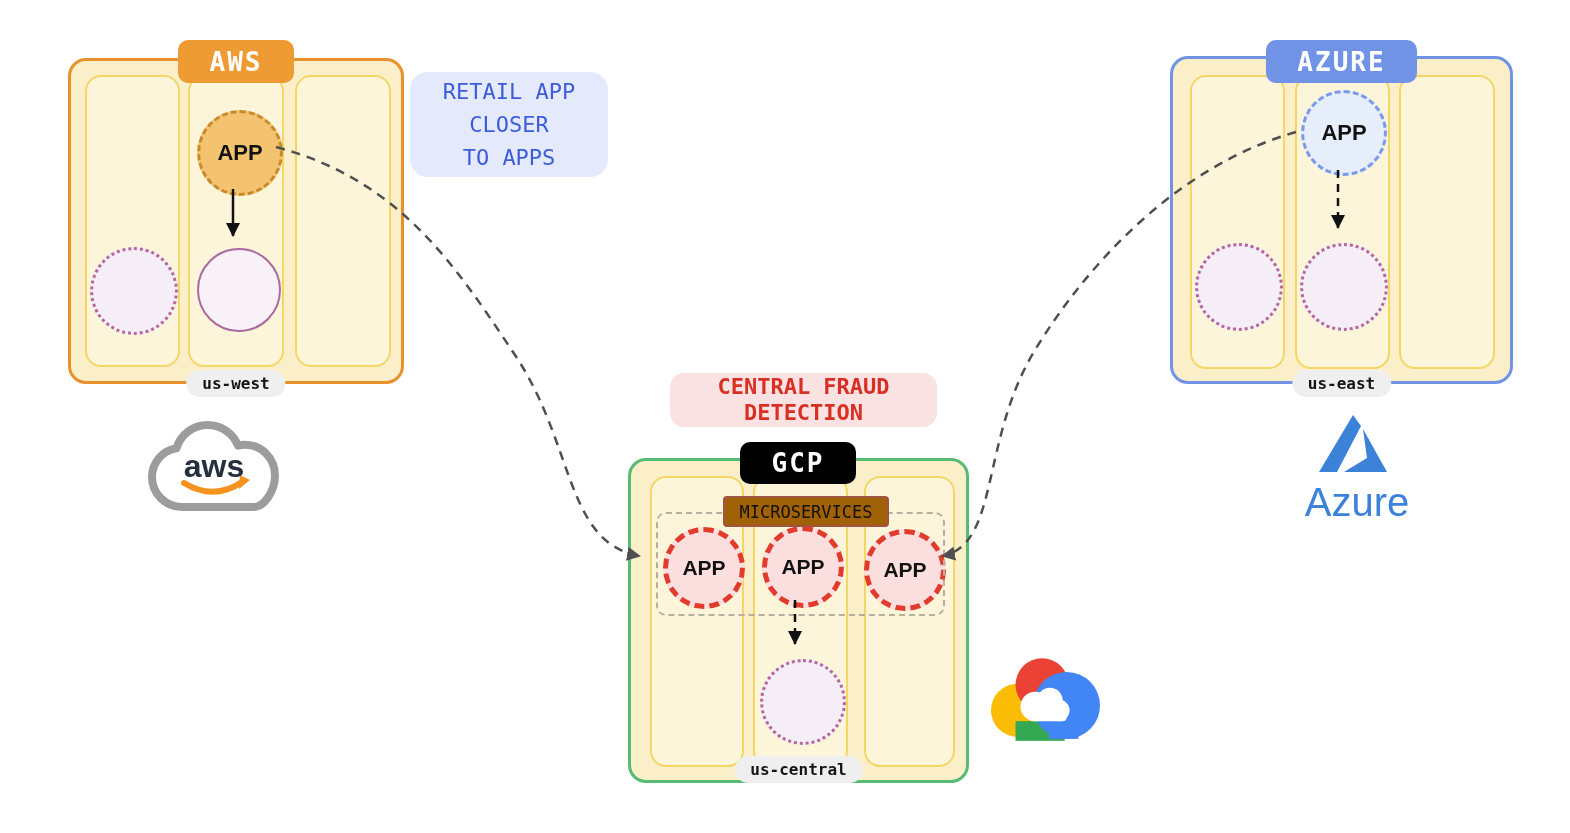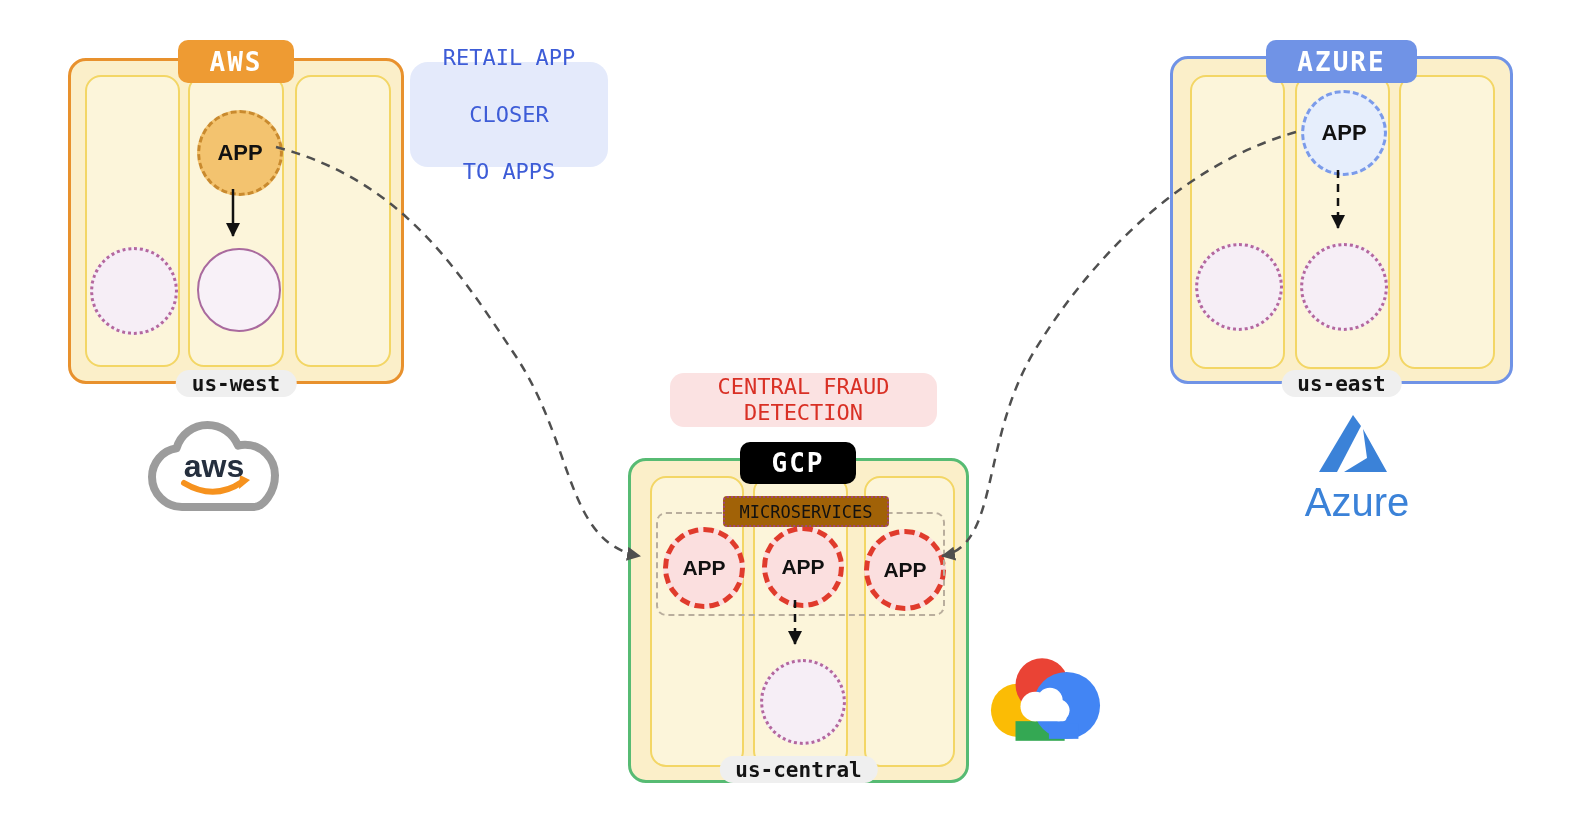--- a/index.html
+++ b/index.html
@@ -14,42 +14,42 @@
   .zone-col{position:absolute;background:#FCF5DA;border:2px solid #F3D665;border-radius:16px;}
 
   
   .badge{position:absolute;display:flex;align-items:center;justify-content:center;
          color:#fff;font-weight:bold;font-size:26px;letter-spacing:2px;border-radius:10px;z-index:4;}
   .badge.aws-b{left:107px;top:-21px;width:116px;height:43px;background:#EE9B33;}
   .badge.azure-b{left:93px;top:-19px;width:151px;height:43px;background:#7093E6;}
   .badge.gcp-b{left:109px;top:-19px;width:116px;height:42px;background:#000000;}
   .pill{position:absolute;left:50%;transform:translateX(-50%);display:flex;align-items:center;
         justify-content:center;background:#EFEFEF;border-radius:14px;height:27px;padding:0 16px;
-        font-weight:bold;font-size:21px;color:#141414;white-space:nowrap;z-index:4;}
+        font-weight:bold;font-size:16px;color:#141414;white-space:nowrap;z-index:4;}
 
   
   .node{position:absolute;border-radius:50%;display:flex;align-items:center;justify-content:center;
         font-family:"Liberation Sans", sans-serif;font-weight:bold;color:#111;}
   .app-aws{left:126px;top:49px;width:80px;height:80px;background:#F3C36F;
            border:3px dashed #C98A2E;font-size:22px;}
   .app-azure{left:128px;top:31px;width:80px;height:80px;background:#E6EEFC;
            border:3px dashed #7B9BEA;font-size:22px;}
   .app-gcp{width:72px;height:72px;background:#FBDFDF;border:5px dashed #E03B2C;font-size:21px;}
   .dotted-purple{background:#F6EEF6;border:3px dotted #B4679F;}
   .solid-purple{left:126px;top:187px;width:80px;height:80px;background:#F8F1F8;border:2px solid #A96A9E;}
 
   
   .note{position:absolute;display:flex;flex-direction:column;align-items:center;justify-content:center;
         text-align:center;font-size:22px;z-index:4;}
-  .note.retail{left:410px;top:62px;width:198px;height:105px;background:#E4EAFB;border-radius:18px;
-        color:#3D5CD7;line-height:33px;gap:24px;}
+  .note.retail{left:410px;top:72px;width:198px;height:105px;background:#E4EAFB;border-radius:18px;
+        color:#3D5CD7;line-height:33px;}
   .note.batch{left:948px;top:55px;width:212px;height:115px;background:#fff;border:2px dotted #979797;
         border-radius:18px;color:#1A1A1A;line-height:35px;}
   .note.fraud{left:670px;top:373px;width:267px;height:54px;background:#FBE2E2;border-radius:14px;
-        color:#D93025;line-height:26px;}
+        color:#D93025;line-height:26px;font-weight:bold;}
 
   
   .micro-box{position:absolute;left:25px;top:51px;width:285px;height:100px;border:2px dashed #B9AE9D;
         border-radius:10px;z-index:2;}
   .micro-label{position:absolute;left:92px;top:35px;width:162px;height:27px;background:#a16207;
         border:2px dotted #A0447E;border-radius:4px;display:flex;align-items:center;justify-content:center;
         font-size:17px;color:#111;z-index:5;}
 
   
   .logo{position:absolute;z-index:2;}

